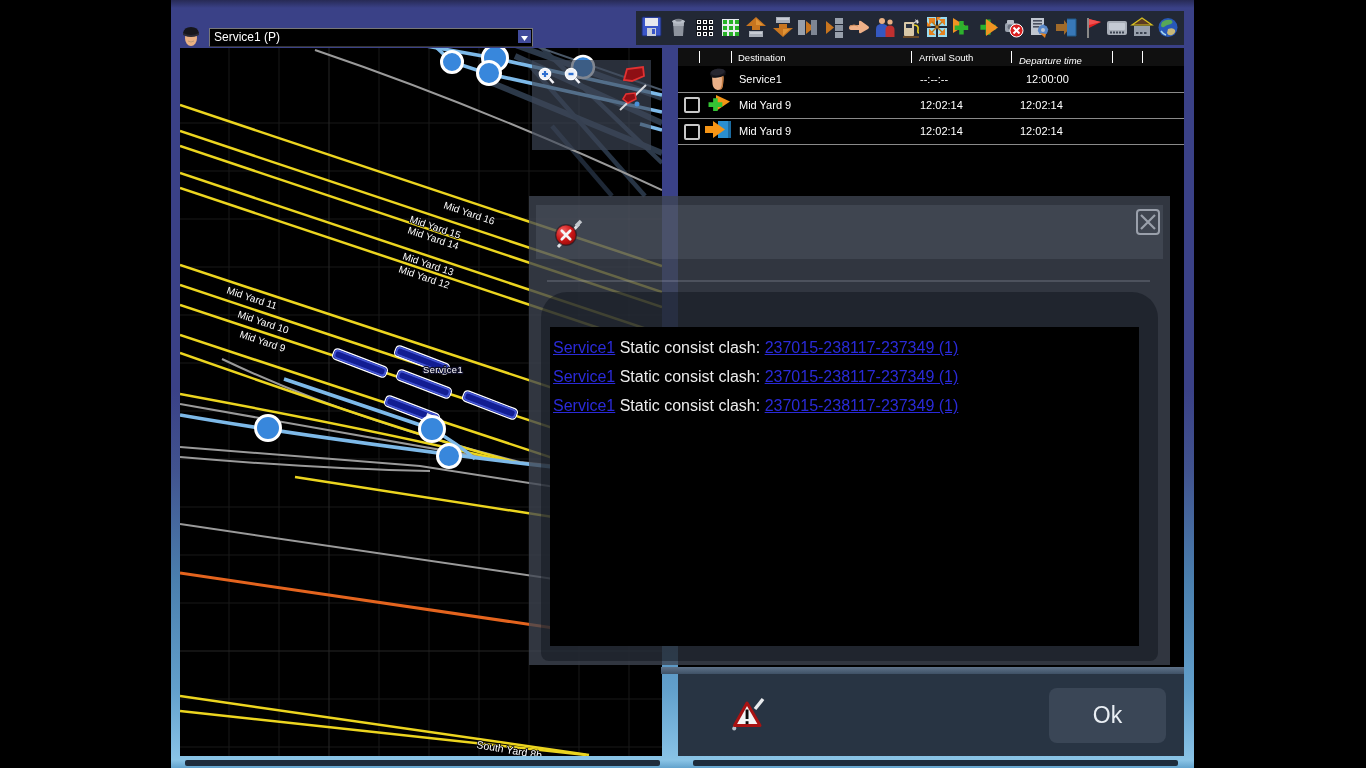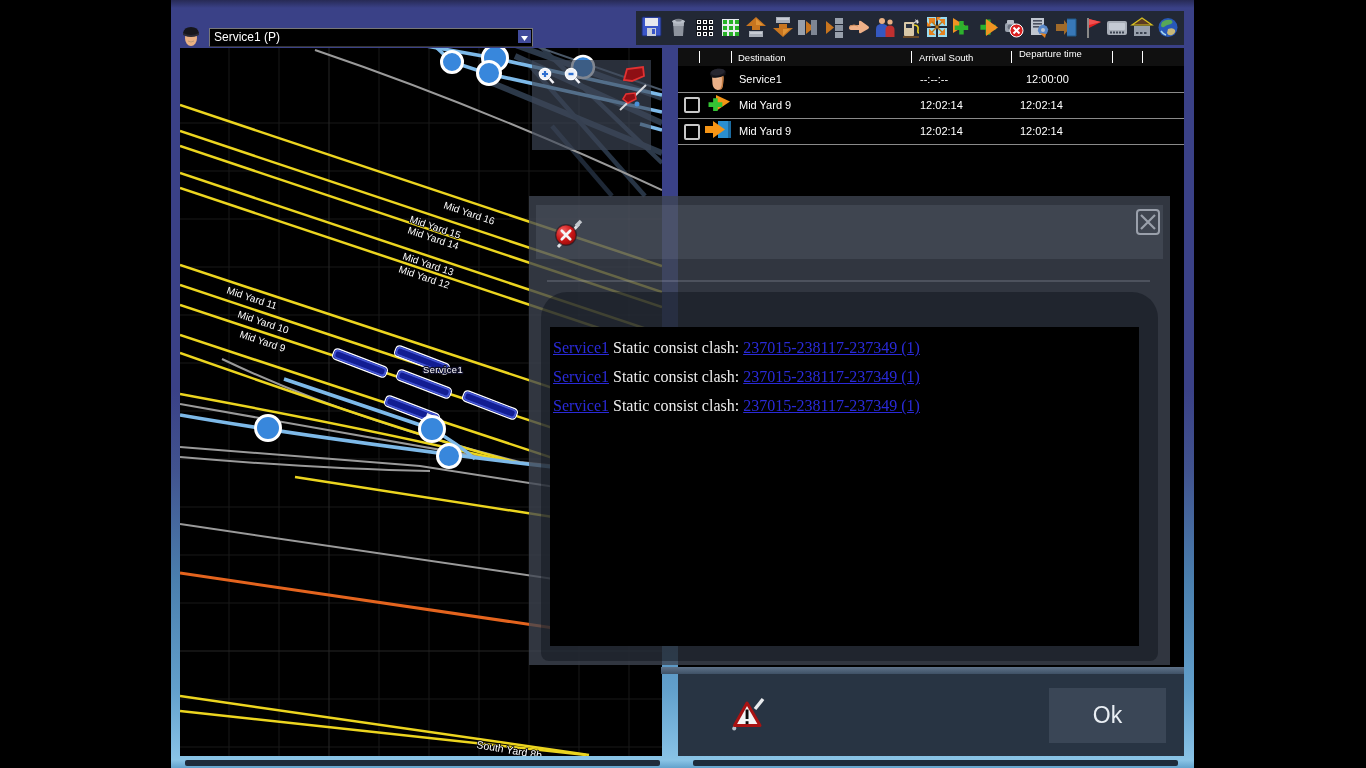--- a/index.html
+++ b/index.html
@@ -9,22 +9,22 @@
   
   #frame{left:171px;top:0;width:1023px;height:768px;
     background:linear-gradient(to bottom,#272a55 0,#3a4187 8px,#3a4187 390px,#41538f 470px,#4a7fae 580px,#62a0cc 690px,#85bfe4 752px,#8ac4e6 760px,#62a2cc 768px);}
   #toolbar{left:636px;top:11px;width:548px;height:34px;background:#222835;}
   #rpanel{left:678px;top:48px;width:506px;height:626px;background:#000;}
   .hsep{height:1px;background:#8a8a8a;}
   .wt{color:#fff;font-size:11px;}
   #okpanel{left:678px;top:674px;width:506px;height:82px;background:#283443;}
   #okhl{left:661px;top:667px;width:523px;height:7px;background:linear-gradient(to bottom,#5e7289,#3f5166);}
   #okbtn{left:1049px;top:688px;width:117px;height:55px;background:#3a4656;color:#e9eef3;
-    font-size:23px;text-align:center;line-height:55px;}
-  #dlg{left:529px;top:196px;width:641px;height:469px;background:rgba(63,69,82,0.78);font-family:Liberation Serif, serif;}
+    font-size:23px;text-align:center;line-height:55px;border-radius:8px;}
+  #dlg{left:529px;top:196px;width:641px;height:469px;background:rgba(63,69,82,0.78);}
   #dlghead{left:7px;top:9px;width:627px;height:54px;background:rgba(182,190,205,0.11);}
   #dlgsep{left:18px;top:84px;width:603px;height:2px;background:rgba(205,212,226,0.18);}
   #dlgbody{left:12px;top:96px;width:617px;height:369px;background:rgba(5,10,18,0.38);border-radius:26px 26px 8px 8px;}
   #blackbox{left:21px;top:131px;width:589px;height:319px;background:#000;}
   .lline{position:absolute;left:24px;white-space:nowrap;font-size:16px;color:#ededed;}
   .lline a{color:#2a2ad8;text-decoration:underline;}
   #closebtn{left:607px;top:13px;width:20px;height:22px;border:2px solid #9aa0ab;border-radius:4px;}
 </style>
 </head>
 <body>
@@ -342,21 +342,21 @@
     <circle cx="457" cy="56" r="2.5" fill="#4a90d8"></circle>
   </svg>
   <div class="abs" id="rpanel">
     <div class="abs" style="left:0;top:0;width:506px;height:18px;background:#101010;color:#fff;font-size:9.5px;">
       <div class="abs" style="left:21px;top:3px;width:1px;height:12px;background:#fff"></div>
       <div class="abs" style="left:53px;top:3px;width:1px;height:12px;background:#fff"></div>
       <div class="abs" style="left:60px;top:4px;">Destination</div>
       <div class="abs" style="left:233px;top:3px;width:1px;height:12px;background:#fff"></div>
       <div class="abs" style="left:241px;top:4px;">Arrival South</div>
       <div class="abs" style="left:333px;top:3px;width:1px;height:12px;background:#fff"></div>
-      <div class="abs" style="left:341px;top:0;">Departure time</div>
+      <div class="abs" style="left:341px;top:7px;font-style:italic;">Departure time</div>
       <div class="abs" style="left:434px;top:3px;width:1px;height:12px;background:#fff"></div>
       <div class="abs" style="left:464px;top:3px;width:1px;height:12px;background:#fff"></div>
     </div>
     <svg class="abs" style="left:30px;top:19px" width="20" height="24" viewBox="0 0 20 24">
       <path d="M4 9 Q4 4 10 4 Q16 5 15.5 11 L15 18 Q14 23 9.5 23 Q5 22 4.5 17 Z" fill="#e9b088"></path>
       <path d="M13 6 Q16 8 15.5 13 L14.8 20 Q14 23 12 23 Q14.5 18 14 12 Z" fill="#c07a40"></path>
       <path d="M6 10 L11 9 L10.5 12 Z" fill="#f3cfae"></path>
       <g transform="rotate(-9 10 7)">
           <ellipse cx="10" cy="6" rx="8" ry="4.2" fill="#17171f"></ellipse>
           <ellipse cx="10" cy="5" rx="7" ry="3.2" fill="#262630"></ellipse>

